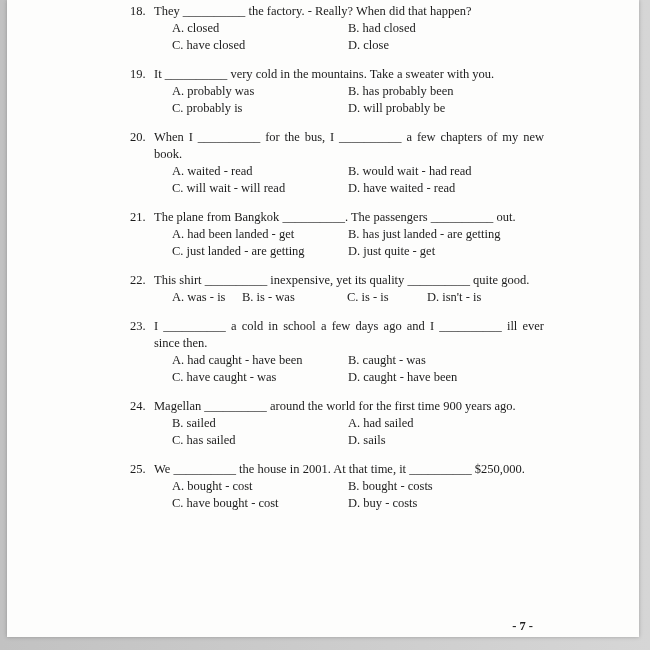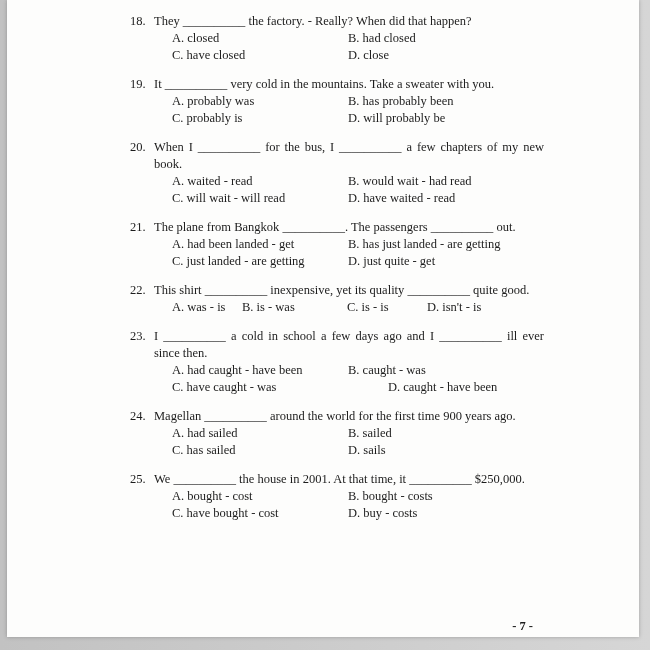--- a/index.html
+++ b/index.html
@@ -16,21 +16,21 @@
     overflow:hidden;
   }
   .page {
     position:absolute;
     left:7px; top:0; right:11px; bottom:13px;
     background:#fdfdfc;
     box-shadow:0 0 4px rgba(0,0,0,.25);
   }
   #questions {
     position:absolute;
-    left:123px; top:13px;
+    left:123px; top:3px;
     width:414px;
   }
   .question { margin-bottom:12px; font-size:12.5px; line-height:17px; }
   .stem { display:flex; }
   .qnum { flex:0 0 24px; width:24px; }
   .stem-text { flex:1; text-align:justify; }
   .opt-row { display:grid; padding-left:42px; }
   .opt { white-space:nowrap; }
   .page-number {
     position:absolute;
@@ -115,33 +115,33 @@
         </div>
         <div class="question">
           <div class="stem">
             <span class="qnum">23.</span>
             <div class="stem-text">I __________ a cold in school a few days ago and I __________ ill ever since then.</div>
           </div>
           <div class="opt-row" style="grid-template-columns: 176px auto;">
             <span class="opt">A. had caught - have been</span>
             <span class="opt">B. caught - was</span>
           </div>
-          <div class="opt-row" style="grid-template-columns: 176px auto; gap: 40px;">
+          <div class="opt-row" style="grid-template-columns: 176px auto;">
             <span class="opt">C. have caught - was</span>
             <span class="opt">D. caught - have been</span>
           </div>
         </div>
         <div class="question">
           <div class="stem">
             <span class="qnum">24.</span>
             <div class="stem-text">Magellan __________ around the world for the first time 900 years ago.</div>
           </div>
           <div class="opt-row" style="grid-template-columns: 176px auto;">
+            <span class="opt">B. sailed</span>
             <span class="opt">A. had sailed</span>
-            <span class="opt">B. sailed</span>
           </div>
           <div class="opt-row" style="grid-template-columns: 176px auto;">
             <span class="opt">C. has sailed</span>
             <span class="opt">D. sails</span>
           </div>
         </div>
         <div class="question">
           <div class="stem">
             <span class="qnum">25.</span>
             <div class="stem-text">We __________ the house in 2001. At that time, it __________ $250,000.</div>

